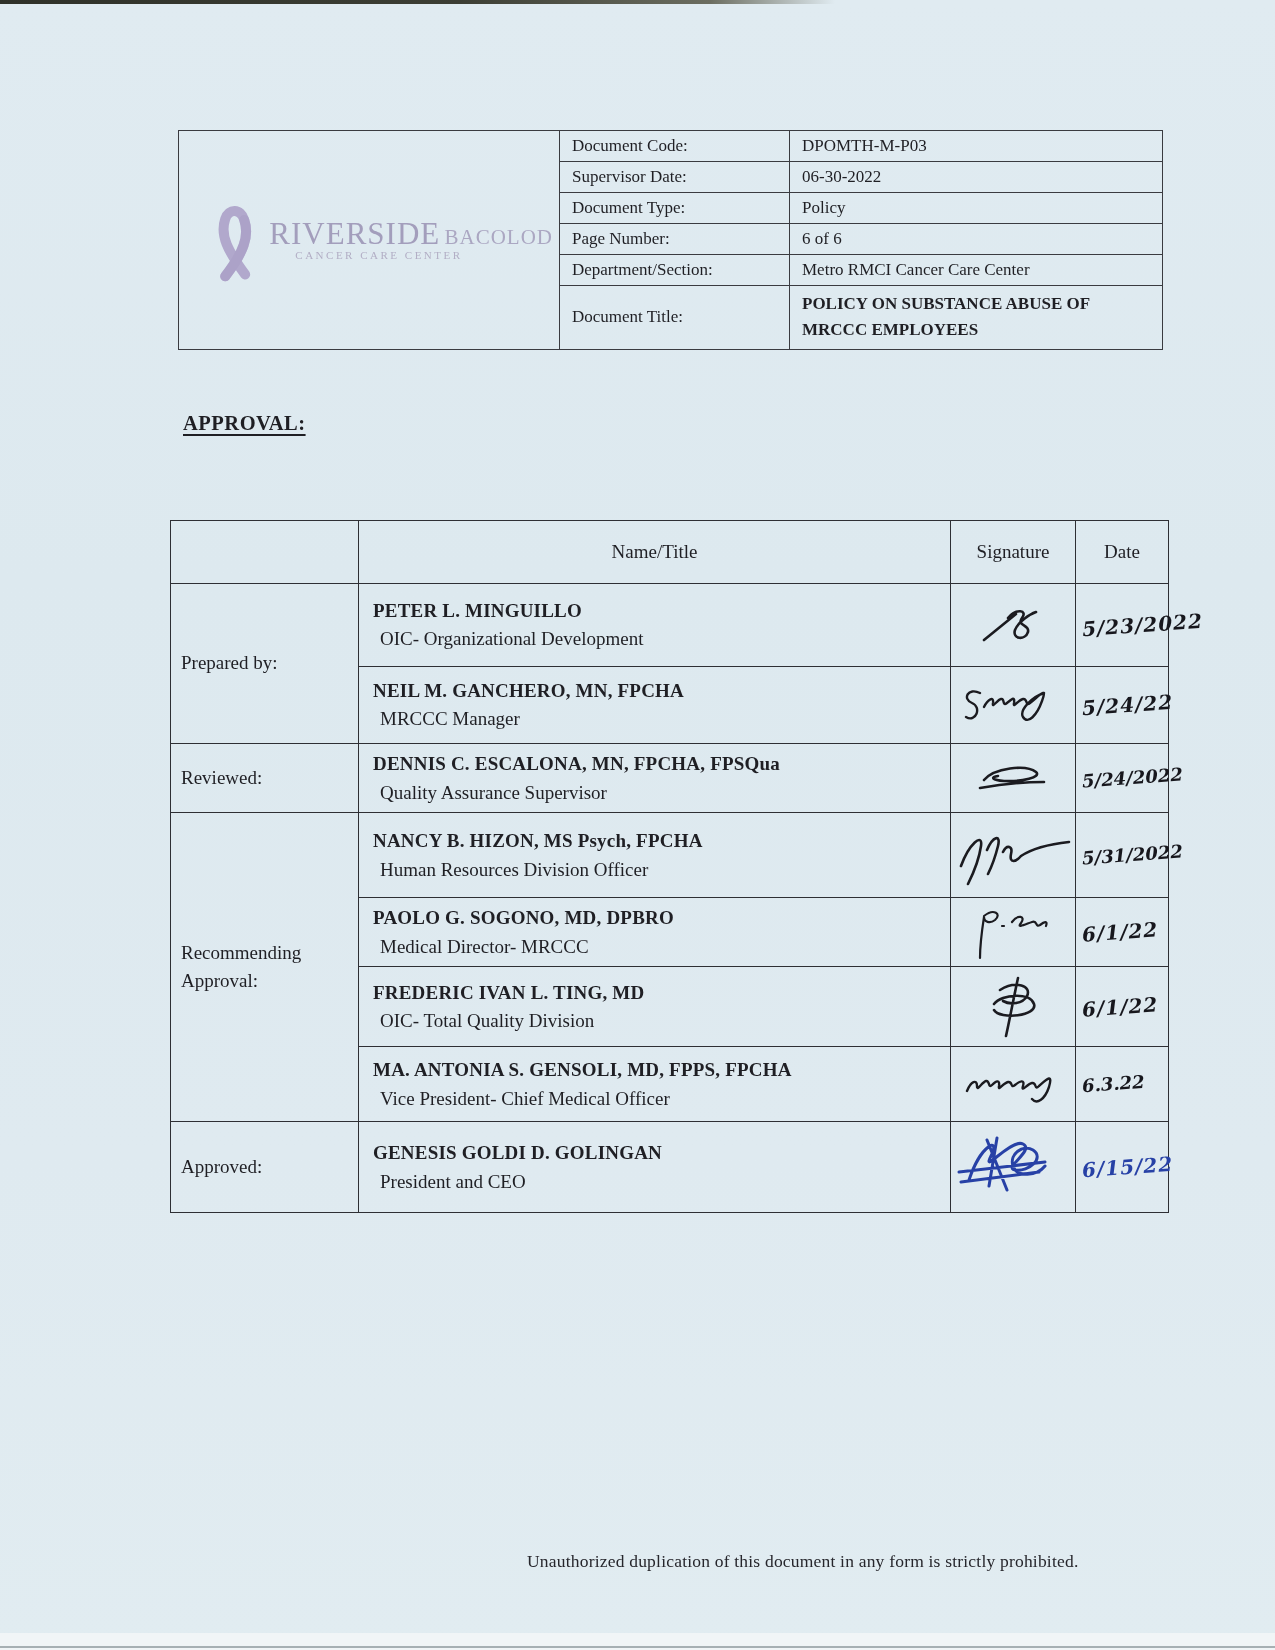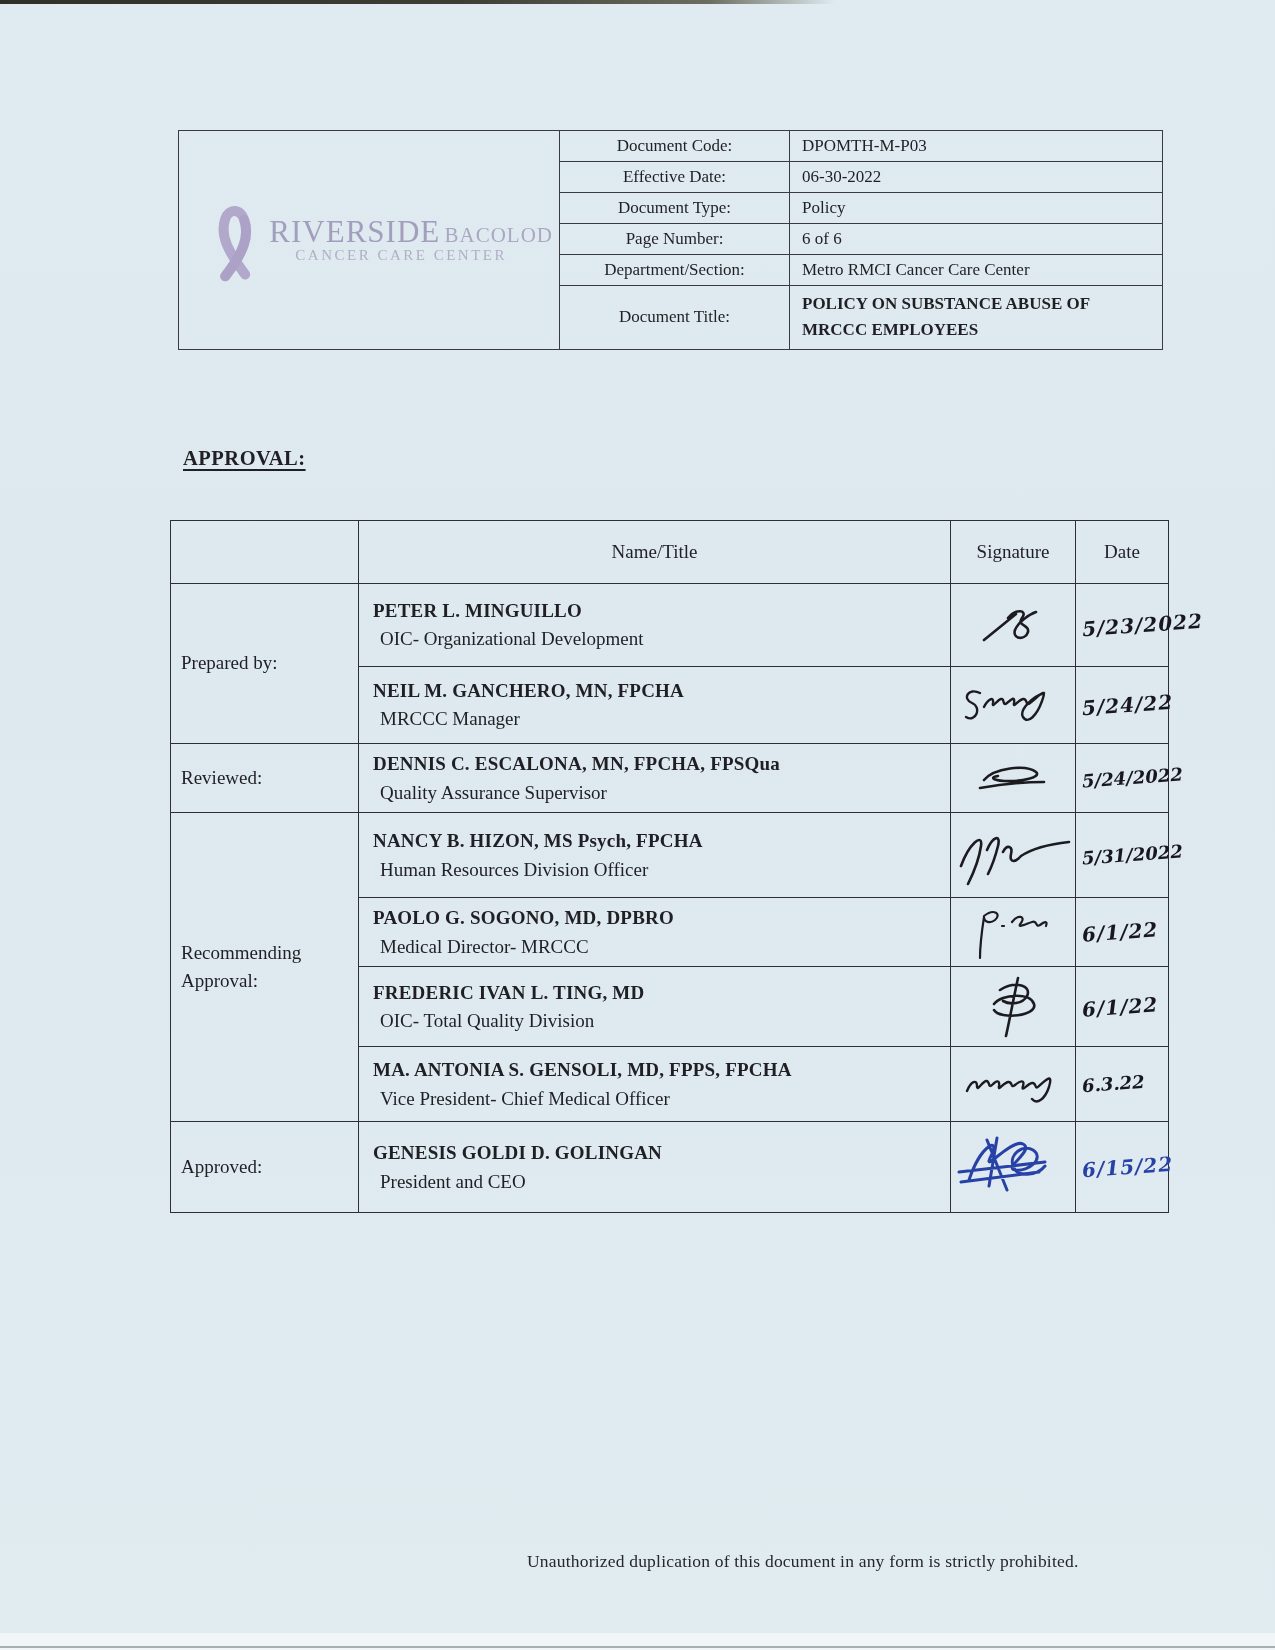--- a/index.html
+++ b/index.html
@@ -14,34 +14,34 @@
   .scan-top-edge{position:absolute;top:0;left:0;width:835px;height:4px;
     background:linear-gradient(90deg,#2f3129 0%,#3c3e34 55%,#6b6d60 85%,rgba(107,109,96,0) 100%);}
   .scan-bottom-strip{position:absolute;left:0;bottom:0;width:1275px;height:17px;background:#f1f5f7;}
   .scan-bottom-line{position:absolute;left:0;bottom:2px;width:1275px;height:2px;background:#a7b0b4;}
 
   
   table{border-collapse:collapse;}
   .doc-table{position:absolute;left:178px;top:130px;width:957px;table-layout:fixed;}
   .doc-table td{border:1.6px solid #3a3b40;padding:5px 12px;font-size:17px;vertical-align:middle;}
   .doc-table td.logo-cell{width:380px;padding:0;}
-  .doc-table td.lbl{width:205px;text-align:center;}
+  .doc-table td.lbl{width:205px;}
   .doc-table td.val{width:348px;}
   .doc-table td.val.bold{font-weight:bold;line-height:1.55;}
 
   .logo-wrap{display:flex;align-items:center;justify-content:flex-start;padding:10px 6px 10px 28px;}
   .logo-text{margin-left:6px;line-height:1;}
   .logo-line1{white-space:nowrap;}
   .logo-riverside{font-size:31px;color:#a39ebc;letter-spacing:1px;font-family:Liberation Serif, serif;}
   .logo-bacolod{font-size:21px;color:#aba7c2;letter-spacing:1px;}
-  .logo-line2{font-size:15px;color:#b2aec5;letter-spacing:2.5px;margin-top:1px;padding-left:26px;white-space:nowrap;}
+  .logo-line2{font-size:11px;color:#b2aec5;letter-spacing:2.5px;margin-top:1px;padding-left:26px;white-space:nowrap;}
 
   
   .approval-heading{
-    position:absolute;left:183px;top:447px;
+    position:absolute;left:183px;top:412px;
     font-size:20.5px;font-weight:bold;letter-spacing:.5px;
     text-decoration:underline;text-underline-offset:4px;text-decoration-thickness:2px;
   }
 
   
   .appr-table{position:absolute;left:170px;top:520px;width:998px;table-layout:fixed;}
   .appr-table td,.appr-table th{border:1.7px solid #2e2f34;font-size:19px;font-weight:normal;
     vertical-align:middle;overflow:visible;}
   .appr-table th{padding:20px;margin-left:20px;}
   .col-role{width:188px;}
@@ -89,21 +89,21 @@
               <span class="logo-bacolod">BACOLOD</span>
             </div>
             <div class="logo-line2">CANCER CARE CENTER</div>
           </div>
         </div>
       </td>
       <td class="lbl">Document Code:</td>
       <td class="val">DPOMTH-M-P03</td>
     </tr>
     <tr>
-      <td class="lbl">Effective Date:</td>
+      <td class="lbl">Supervisor Date:</td>
       <td class="val">06-30-2022</td>
     </tr>
     <tr>
       <td class="lbl">Document Type:</td>
       <td class="val">Policy</td>
     </tr>
     <tr>
       <td class="lbl">Page Number:</td>
       <td class="val">6 of 6</td>
     </tr>

